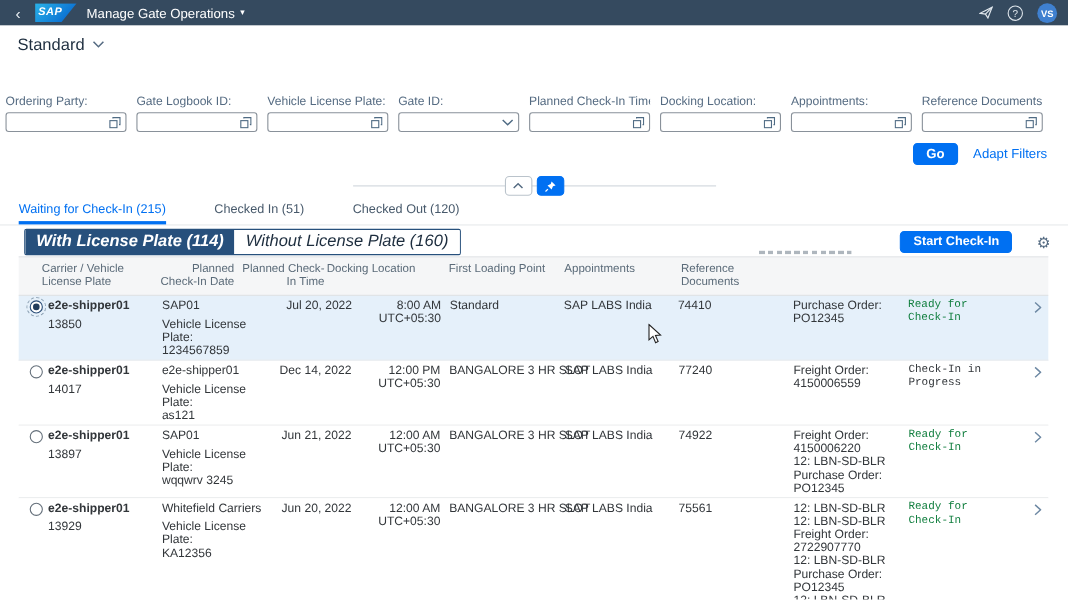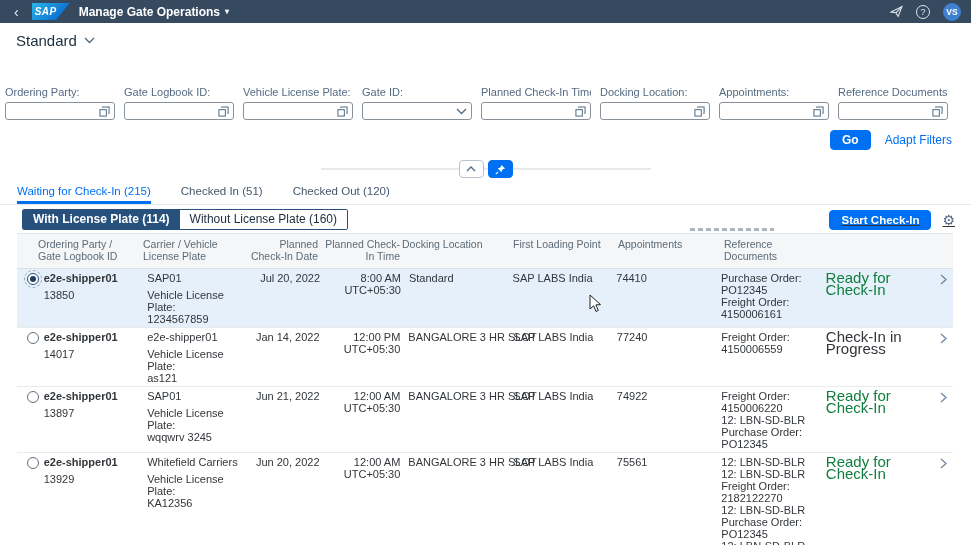--- a/index.html
+++ b/index.html
@@ -6,21 +6,21 @@
   html,body { width:971px; height:545px; overflow:hidden; background:#fff;
     font-family:"Liberation Sans", sans-serif; color:#32363a; position:relative; }
 
   
   .shell { height:23px; background:var(--shell,#354a5f); display:flex; align-items:center;
     padding:0 10px; gap:9px; color:#fff; }
   .back { color:#e8eef3; font-size:14px; line-height:1; padding:0 4px; cursor:pointer; }
   .sap-logo { width:38px; height:17px; background:linear-gradient(135deg,#29b3ea 0%,#0a6ed1 80%);
     clip-path:polygon(0 0,100% 0,64% 100%,0 100%); display:flex; align-items:center;
     padding-left:3px; font-size:10px; font-weight:bold; font-style:italic; color:#fff; letter-spacing:.5px; }
-  .shell-title { font-size:12px; font-weight:700; display:flex; align-items:center; gap:5px; cursor:pointer; }
+  .shell-title { font-size:12px; font-weight:400; display:flex; align-items:center; gap:5px; cursor:pointer; }
   .shell-title .caret { font-size:8px; }
   .shell-right { margin-left:auto; display:flex; align-items:center; gap:13px; }
   .shell-icon { color:#dfe6ec; display:flex; align-items:center; cursor:pointer; }
   .help-circle { width:14px; height:14px; border:1px solid #dfe6ec; border-radius:50%;
     font-size:9px; display:flex; align-items:center; justify-content:center; }
   .avatar { width:18px; height:18px; border-radius:50%; background:var(--avatar,#3f80d0);
     font-size:8.5px; font-weight:bold; display:flex; align-items:center; justify-content:center; cursor:pointer; }
 
   
   .variant-row { padding:9px 16px 0; height:33px; }
@@ -47,35 +47,35 @@
   .collapse-strip { position:relative; height:26px; margin-top:6px; display:flex;
     align-items:center; justify-content:center; gap:4px; }
   .collapse-strip::before { content:''; position:absolute; left:50%; top:50%;
     transform:translate(-50%,-50%); width:330px; height:1px; background:#cfd6dc; }
   .strip-btn { position:relative; z-index:1; width:25px; height:18px; border:1px solid #bac3cb;
     border-radius:4px; background:#fff; display:flex; align-items:center; justify-content:center;
     color:#556b82; cursor:pointer; }
   .strip-btn.pin { background:var(--accent,#0070f2); border-color:var(--accent,#0070f2); color:#fff; }
 
   
-  .tabs { display:flex; gap:30px; padding:0 17px; border-bottom:1px solid #e7e9eb; height:23px; }
+  .tabs { display:flex; gap:44px; padding:0 17px; border-bottom:1px solid #e7e9eb; height:23px; }
   .tab { font-size:11.5px; color:#47596b; cursor:pointer; display:flex; align-items:flex-start;
     padding-top:3px; position:relative; white-space:nowrap; }
   .tab.selected { color:var(--accent,#0070f2); }
   .tab.selected::after { content:''; position:absolute; left:0; right:0; bottom:0; height:3px;
     background:var(--accent,#0070f2); }
 
   
   .subheader { display:flex; align-items:center; padding:5px 16px 4px; height:28px; }
   .segmented { display:flex; margin-left:6px; border:1px solid var(--segment,#27507c);
     border-radius:2px; overflow:hidden; }
-  .seg { font-size:12px; padding:2px 10px 3px; background:#fff; color:#1d2d3e; cursor:pointer;
-    white-space:nowrap; }
+  .seg { font-size:15px; padding:2px 10px 3px; background:#fff; color:#1d2d3e; cursor:pointer;
+    white-space:nowrap;font-style:italic; }
   .seg.selected { background:var(--segment,#27507c); color:#fff; font-weight:700; }
-  .toolbar-right { margin-left:auto; display:flex; align-items:center; gap:11px;text-decoration:underline; }
+  .toolbar-right { margin-left:auto; display:flex; align-items:center; gap:22px; }
   .start-btn { background:var(--accent,#0070f2); color:#fff; border:1px solid var(--accent,#0070f2);
     border-radius:4px; font-size:11.5px; font-weight:700; padding:3px 11px; cursor:pointer;
     font-family:"Liberation Sans",sans-serif; }
   .gear { color:#556b82; font-size:14px; line-height:1; cursor:pointer; }
 
   
   .table { margin:0 18px 0 17px; }
   .thead { display:flex; background:#f5f6f7; border-top:1px solid #e3e6e8;
     border-bottom:1px solid #dde0e3; padding:4px 0 5px; color:#5b6b79; }
   .thead .cell { font-size:10.5px; line-height:1.18; }
@@ -84,21 +84,21 @@
   .trow.selected { background:var(--rowsel,#e5f0fa); }
   .cell { font-size:11px; line-height:12px; padding-right:8px; }
   .c-sel{width:21px; padding-right:0;} .c0{width:105px;} .c1{width:107px;}
   .c2{width:70px;} .c3{width:82px;} .c4{width:111px; padding-left:6px; white-space:nowrap;}
   .c5{width:105px;} .c6{width:106px;} .c7{width:106px;} .c8{width:105px;}
   .c9{width:18px; padding-right:0; display:flex; justify-content:flex-end;}
   .al-r { text-align:right; padding-right:2px; }
   .party { font-weight:700; }
   .sub-gap { margin-top:5px; }
   .ref-line { line-height:12px; }
-  .status-cell { font-size:15px; }
+  .status-cell { font-size:10px;font-family:Liberation Mono, monospace; }
   .row-chev { color:#6d88a3; display:flex; align-items:flex-start; padding-top:2px; }
   .radio { width:12px; height:12px; border:1px solid #65707b; border-radius:50%;
     margin:1px 0 0 4px; display:block; position:relative; background:#fff; }
   .radio.sel { border-color:#2a4d77; }
   .radio.sel::after { content:''; position:absolute; left:2px; top:2px; width:6px; height:6px;
     border-radius:50%; background:#223d5c; }
   .trow.selected .radio { outline:1px dashed #8fa3b5; outline-offset:2px; }
 
   .clipped-remnant { position:absolute; left:690px; top:228px; width:84px; height:3px;
     background:repeating-linear-gradient(90deg,#9aa4ad 0 5px,transparent 5px 8px); opacity:.8; }
@@ -275,21 +275,20 @@
   <span class="toolbar-right">
     <button class="start-btn">Start Check-In</button>
     <span class="gear">⚙</span>
   </span>
 </div>
 
 <div class="clipped-remnant"></div>
 <div class="table">
   <div class="thead" id="thead">
       <div class="cell c-sel"></div>
-      <div class="cell c0">Ordering Party / Gate Logbook ID</div>
       <div class="cell c1">Carrier / Vehicle License Plate</div>
       <div class="cell c2 al-r">Planned Check-In Date</div>
       <div class="cell c3 al-r">Planned Check-In Time</div>
       <div class="cell c5">Docking Location</div>
       <div class="cell c4">First Loading Point</div>
       <div class="cell c6">Appointments</div>
       <div class="cell c7">Reference Documents</div>
       <div class="cell c9"></div>
     </div>
   <div id="tbody">
@@ -309,21 +308,20 @@
     <div class="cell c2 al-r">Jul 20, 2022</div>
     <div class="cell c3 al-r">
       <div>8:00 AM</div>
           <div>UTC+05:30</div>
     </div>
     <div class="cell c4">Standard</div>
     <div class="cell c5">SAP LABS India</div>
     <div class="cell c6">74410</div>
     <div class="cell c7">
           <div class="ref-line">Purchase Order: PO12345</div>
-          <div class="ref-line">Freight Order: 4150006161</div>
         </div>
     <div class="cell c8 status-cell" style="color: rgb(16, 126, 62);">Ready for Check-In</div>
     <div class="cell c9 row-chev">
       <svg width="7" height="11" viewBox="0 0 7 11">
             <polyline points="1,1 6,5.5 1,10" fill="none" stroke="#6d88a3" stroke-width="1.3"></polyline>
           </svg>
     </div>
   </div>
 
   <div class="trow">
@@ -332,21 +330,21 @@
         </div>
     <div class="cell c0">
       <div class="party">e2e-shipper01</div>
       <div class="sub-gap">14017</div>
     </div>
     <div class="cell c1">
       <div>e2e-shipper01</div>
       <div class="sub-gap">Vehicle License Plate:</div>
       <div>as121</div>
     </div>
-    <div class="cell c2 al-r">Jan 14, 2022</div>
+    <div class="cell c2 al-r">Dec 14, 2022</div>
     <div class="cell c3 al-r">
       <div>12:00 PM</div>
           <div>UTC+05:30</div>
     </div>
     <div class="cell c4">BANGALORE 3 HR SLOT</div>
     <div class="cell c5">SAP LABS India</div>
     <div class="cell c6">77240</div>
     <div class="cell c7">
           <div class="ref-line">Freight Order: 4150006559</div>
         </div>
@@ -409,21 +407,21 @@
     <div class="cell c3 al-r">
       <div>12:00 AM</div>
           <div>UTC+05:30</div>
     </div>
     <div class="cell c4">BANGALORE 3 HR SLOT</div>
     <div class="cell c5">SAP LABS India</div>
     <div class="cell c6">75561</div>
     <div class="cell c7">
           <div class="ref-line">12: LBN-SD-BLR</div>
           <div class="ref-line">12: LBN-SD-BLR</div>
-          <div class="ref-line">Freight Order: 2182122270</div>
+          <div class="ref-line">Freight Order: 2722907770</div>
           <div class="ref-line">12: LBN-SD-BLR</div>
           <div class="ref-line">Purchase Order: PO12345</div>
           <div class="ref-line">12: LBN-SD-BLR</div>
         </div>
     <div class="cell c8 status-cell" style="color: rgb(16, 126, 62);">Ready for Check-In</div>
     <div class="cell c9 row-chev">
       <svg width="7" height="11" viewBox="0 0 7 11">
             <polyline points="1,1 6,5.5 1,10" fill="none" stroke="#6d88a3" stroke-width="1.3"></polyline>
           </svg>
     </div>

